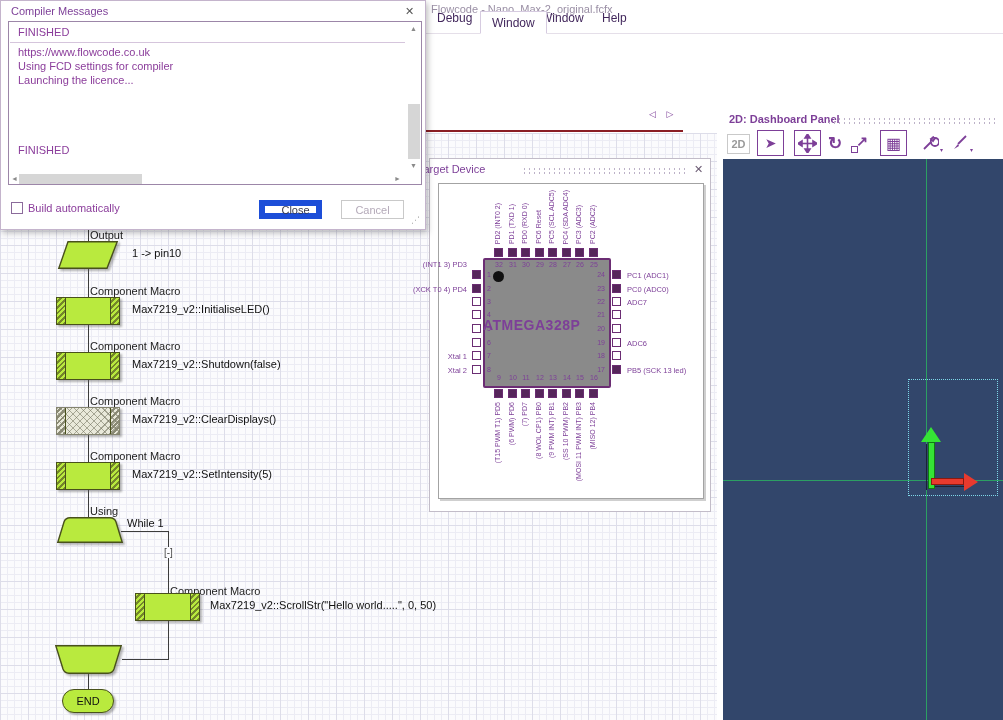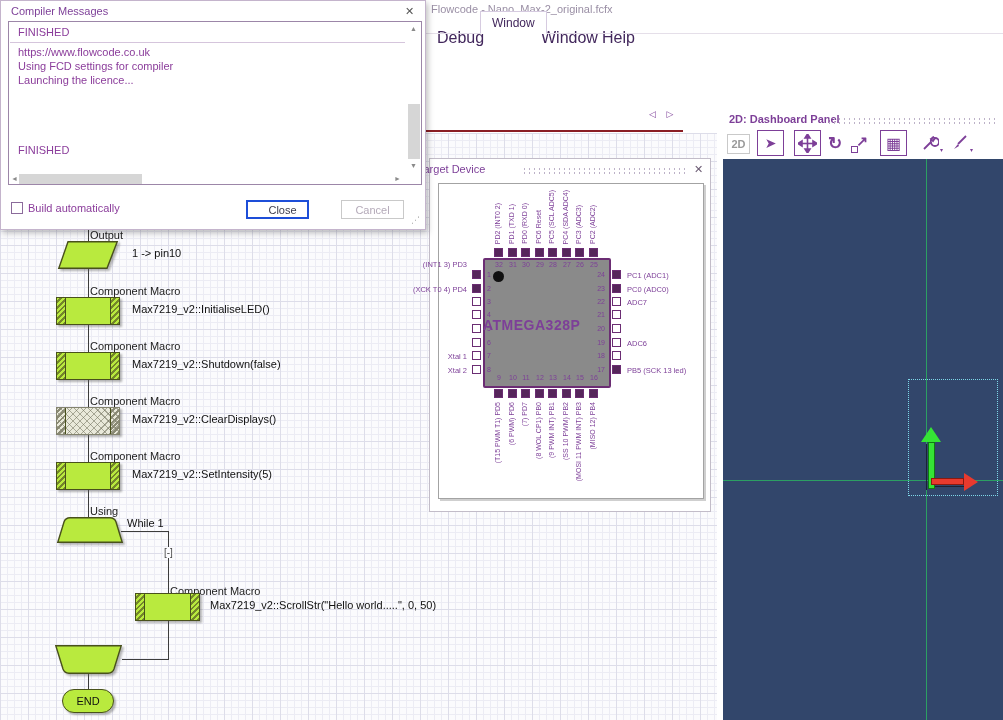--- a/index.html
+++ b/index.html
@@ -3,21 +3,21 @@
 <meta charset="utf-8">
 <style>
   * { margin:0; padding:0; box-sizing:border-box; }
   html,body { width:1003px; height:720px; }
   body { font-family:"Liberation Sans", sans-serif; background:#ffffff; position:relative; overflow:hidden; }
   .abs { position:absolute; }
 
   
   .win-title { left:431px; top:3px; font-size:11px; color:#9a8fa5; }
   .menubar-line { left:425px; top:33px; width:578px; height:1px; background:#e5dfe9; }
-  .menu-item { top:29px; font-size:16px; color:#42275c; cursor:default; }
+  .menu-item { top:11px; font-size:12px; color:#42275c; cursor:default; }
   .menu-tab-active { left:480px; top:11px; height:23px; padding:4px 11px; font-size:12px; color:#42275c;
       border:1px solid #d6cbe0; border-bottom:1px solid #ffffff; background:#fff; z-index:2; }
 
   
   .flow-area { left:0; top:133px; width:717px; height:587px;
       background-color:#fbfbfd;
       background-image:
         linear-gradient(#dddde9 1px, transparent 1px),
         linear-gradient(90deg, #dddde9 1px, transparent 1px),
         linear-gradient(#ececf4 1px, transparent 1px),
@@ -105,21 +105,21 @@
   .msg-area { position:absolute; left:7px; top:20px; width:414px; height:164px; background:#fff; border:1px solid #9c86a8; }
   .msg-line { position:absolute; left:9px; font-size:11px; color:#8b3d9b; white-space:nowrap; }
   .msg-sep { position:absolute; left:1px; top:20px; width:395px; height:1px; background:#d5c5dc; }
   .sb-arrow { position:absolute; font-size:7px; color:#8a8a8a; }
   .sb-thumb-v { position:absolute; left:399px; top:82px; width:12px; height:55px; background:#d6d6d6; }
   .sb-thumb-h { position:absolute; left:10px; top:152px; width:123px; height:10px; background:#d6d6d6; }
   .chk-box { position:absolute; left:10px; top:201px; width:12px; height:12px; border:1px solid #8b6b9b; background:#fff; }
   .chk-label { position:absolute; left:27px; top:201px; font-size:11px; color:#8b3d9b; }
   .btn { position:absolute; top:199px; width:63px; height:19px; background:#fff; font-size:11px;
       display:flex; align-items:center; justify-content:center; }
-  .btn.primary { left:245px; border:2px solid #1d4ed8; color:#3d3d4d;padding-left:10px; }
+  .btn.primary { left:258px; border:6px solid #1d4ed8; color:#3d3d4d;padding-left:10px; }
   .btn.disabled { left:340px; border:1px solid #c9c9c9; color:#b4aab9; }
   .grip { position:absolute; left:410px; top:214px; font-size:9px; color:#a0a0a0; }
 </style>
 </head>
 <body>
 
 <div class="abs win-title">Flowcode - Nano_Max-2_original.fcfx</div>
 <div class="abs menu-item" style="left:437px">Debug</div>
 <div class="abs menu-tab-active">Window</div>
 <div class="abs menu-item" style="left:541px">Window</div>

